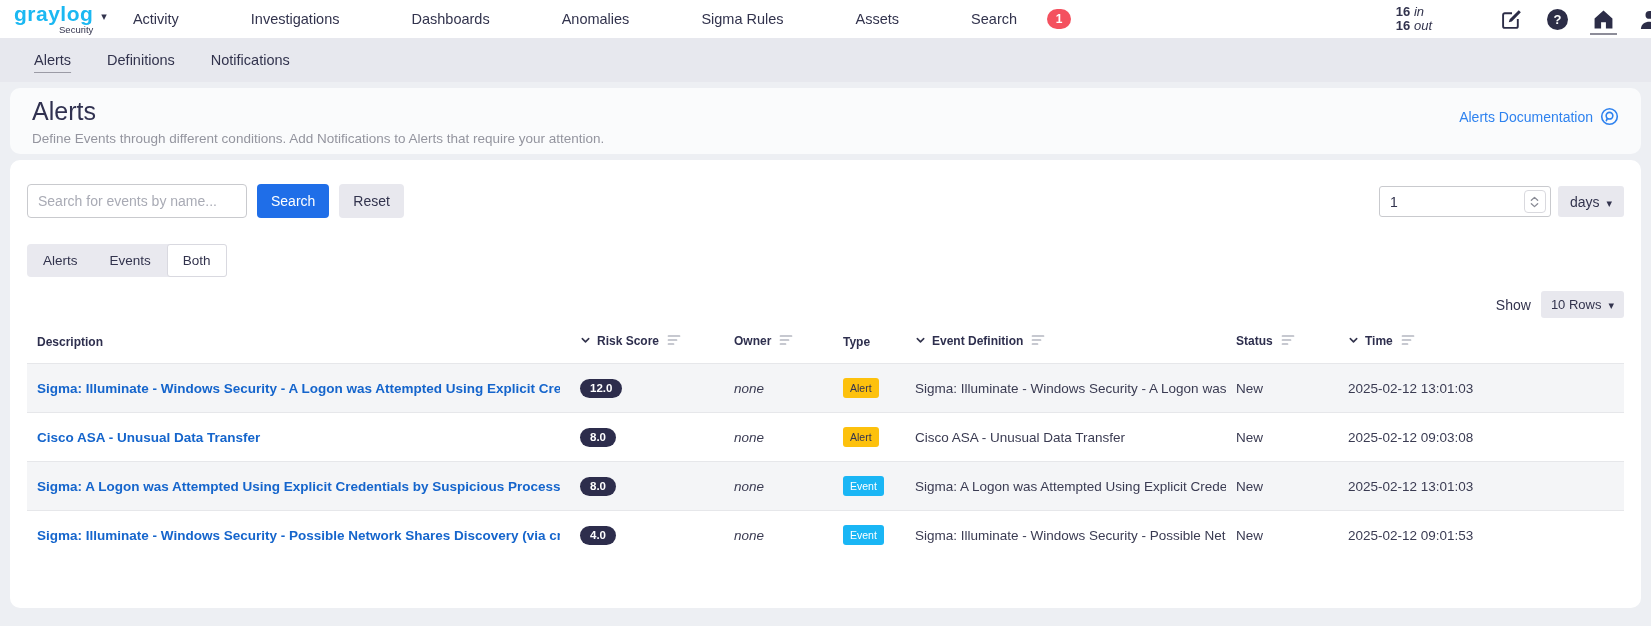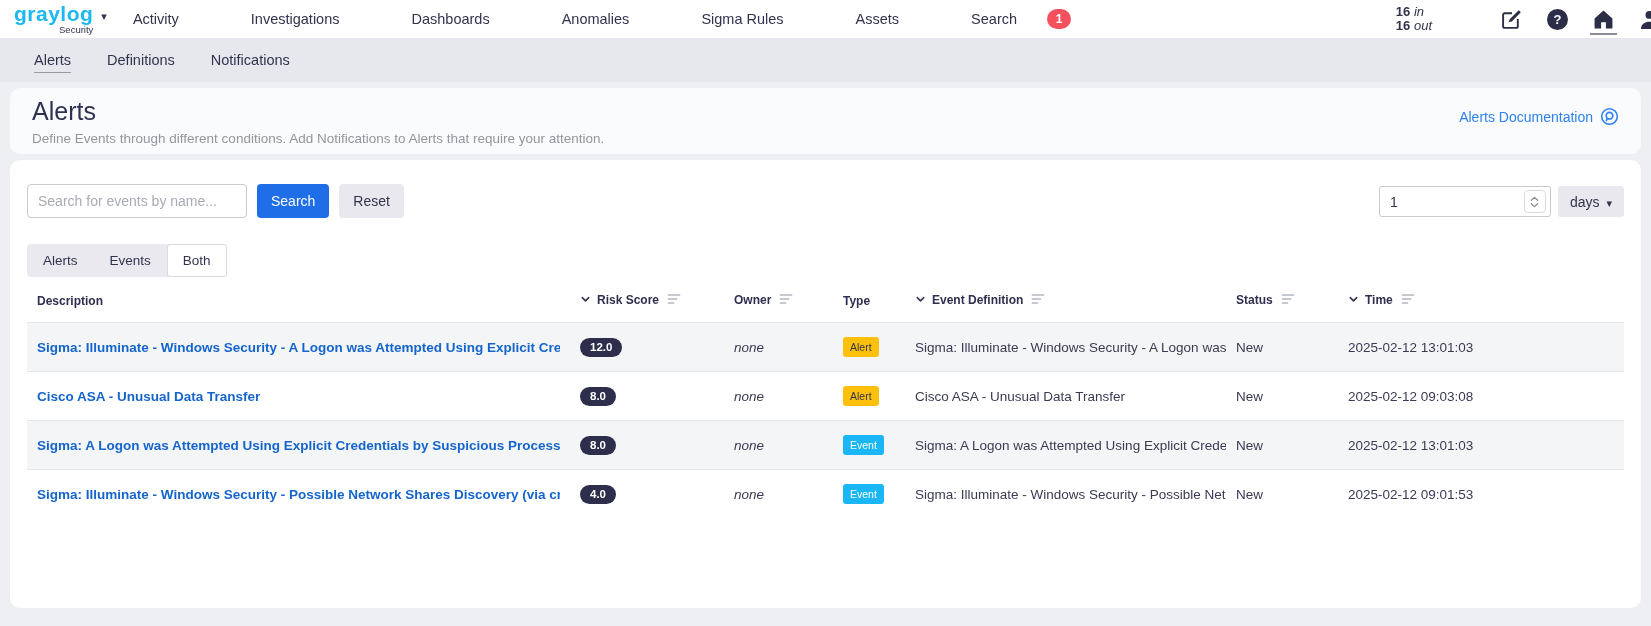--- a/index.html
+++ b/index.html
@@ -192,20 +192,26 @@
       </button>
     </div>
   </div>
 
   <div class="seg">
       <button class="seg-tab">Alerts</button>
       <button class="seg-tab">Events</button>
       <button class="seg-tab active">Both</button>
     </div>
 
+  <div class="show-row">
+    <span class="show-label">Show</span>
+    <button class="btn gray rows-btn">
+      <span>10 Rows</span><span class="caret">▾</span>
+    </button>
+  </div>
 
   <table class="events-table">
     <colgroup>
         <col style="width:543px">
         <col style="width:154px">
         <col style="width:109px">
         <col style="width:72px">
         <col style="width:321px">
         <col style="width:112px">
         <col>

